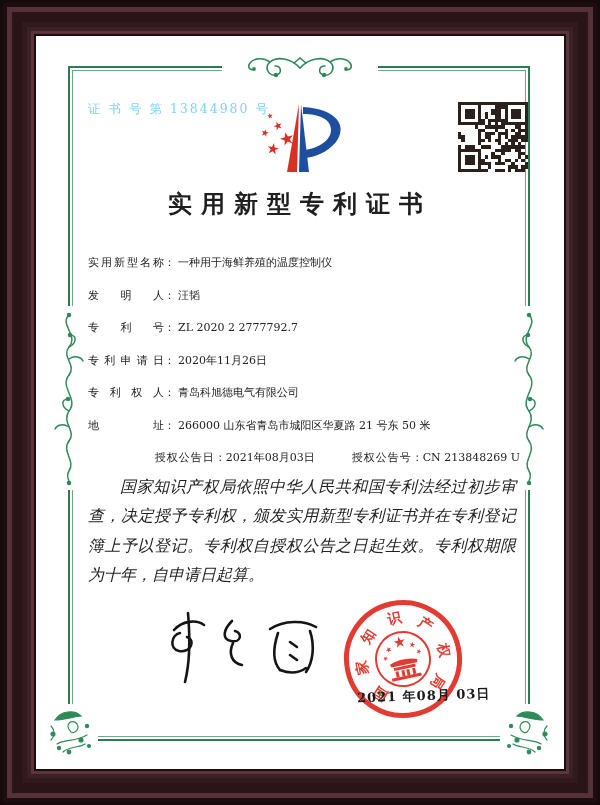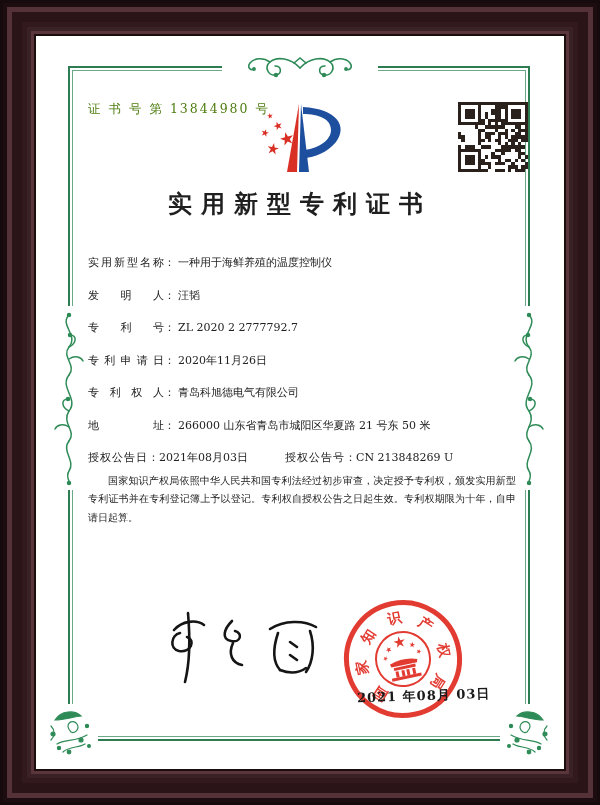--- a/index.html
+++ b/index.html
@@ -22,38 +22,38 @@
   .cert-border::before{content:"";position:absolute;inset:2px;border:1px solid #6aa985;}
   
   .orn{position:absolute;background:#fff;display:flex;align-items:center;justify-content:center;}
   .orn-top{left:50%;top:50px;width:156px;height:34px;transform:translateX(-50%);}
   .orn-left{left:48px;top:306px;width:42px;height:184px;}
   .orn-right{right:50px;top:306px;width:42px;height:184px;}
   .orn-bl{left:44px;top:704px;width:54px;height:56px;}
   .orn-br{right:46px;top:704px;width:54px;height:56px;}
   svg{display:block;}
   
-  .cert-no{position:absolute;left:88px;top:101px;font-size:12.5px;letter-spacing:2px;color:#4d7c0f;}
+  .cert-no{position:absolute;left:88px;top:101px;font-size:12.5px;letter-spacing:2px;color:#7dd3fc;}
   .logo{position:absolute;left:243px;top:98px;}
   .qr{position:absolute;left:458px;top:102px;width:70px;height:70px;}
   .title{position:absolute;left:0;top:188px;width:100%;text-align:center;
          font-size:24px;font-weight:bold;letter-spacing:9px;color:#1f1f1f;}
   
   .fields{position:absolute;left:88px;top:255px;right:80px;font-size:11px;color:#222;}
   .row{display:flex;margin-bottom:16.5px;line-height:16px;}
   .lbl{display:inline-block;width:76px;text-align:justify;text-align-last:justify;flex:0 0 76px;}
   .colon{flex:0 0 14px;}
   .val{flex:1;}
-  .grant-row{display:flex;line-height:16px;margin-top:1px;}
+  .grant-row{display:flex;line-height:16px;margin-top:1px;justify-content:flex-end;}
   .grant-pair{display:flex;}
   .grant-pair + .grant-pair{margin-left:37px;}
   .glbl{letter-spacing:1px;}
   
-  .body-text{position:absolute;left:88px;right:84px;top:472px;font-size:10px;color:#222;
-             line-height:1.83;text-align:justify;}
+  .body-text{position:absolute;left:88px;right:84px;top:472px;font-size:16px;color:#222;
+             font-style:italic;line-height:1.83;text-align:justify;}
   .body-text p{margin:0;text-indent:2em;}
   
   .officer{position:absolute;left:88px;top:638px;font-size:13.5px;color:#1c1c1c;line-height:27px;}
   .signature{position:absolute;left:158px;top:604px;}
   .seal{position:absolute;left:344px;top:600px;width:118px;height:118px;transform:rotate(-12deg);
         opacity:.92;mix-blend-mode:multiply;}
   .seal-ring{position:absolute;inset:0;border:5px solid #e02a20;border-radius:50%;}
   .seal-ch{position:absolute;left:50%;top:50%;width:18px;height:18px;margin:-9px;
            display:flex;align-items:center;justify-content:center;
            color:#e02a20;font-weight:bold;font-size:14px;

